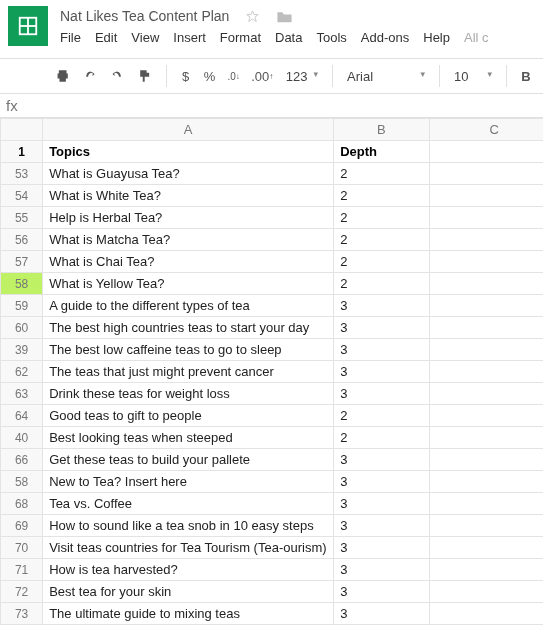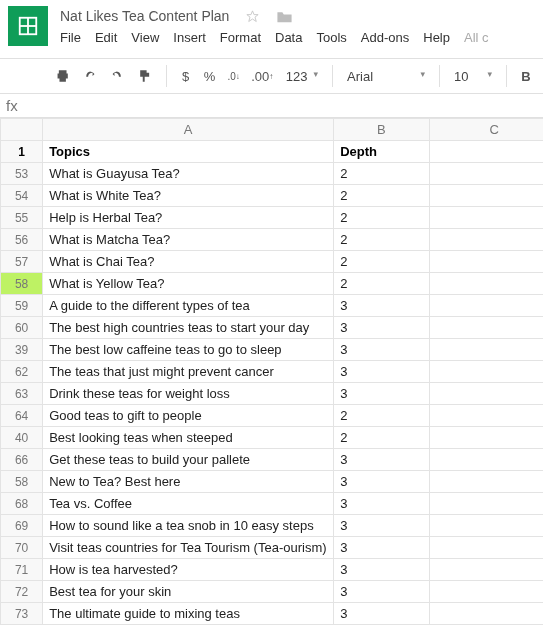--- a/index.html
+++ b/index.html
@@ -319,21 +319,21 @@
           <td></td>
         </tr>
         <tr>
           <td class="rownum">66</td>
           <td>Get these teas to build your pallete</td>
           <td class="depth">3</td>
           <td></td>
         </tr>
         <tr>
           <td class="rownum">58</td>
-          <td>New to Tea? Best here</td>
+          <td>New to Tea? Insert here</td>
           <td class="depth">3</td>
           <td></td>
         </tr>
         <tr>
           <td class="rownum">68</td>
           <td>Tea vs. Coffee</td>
           <td class="depth">3</td>
           <td></td>
         </tr>
         <tr>

